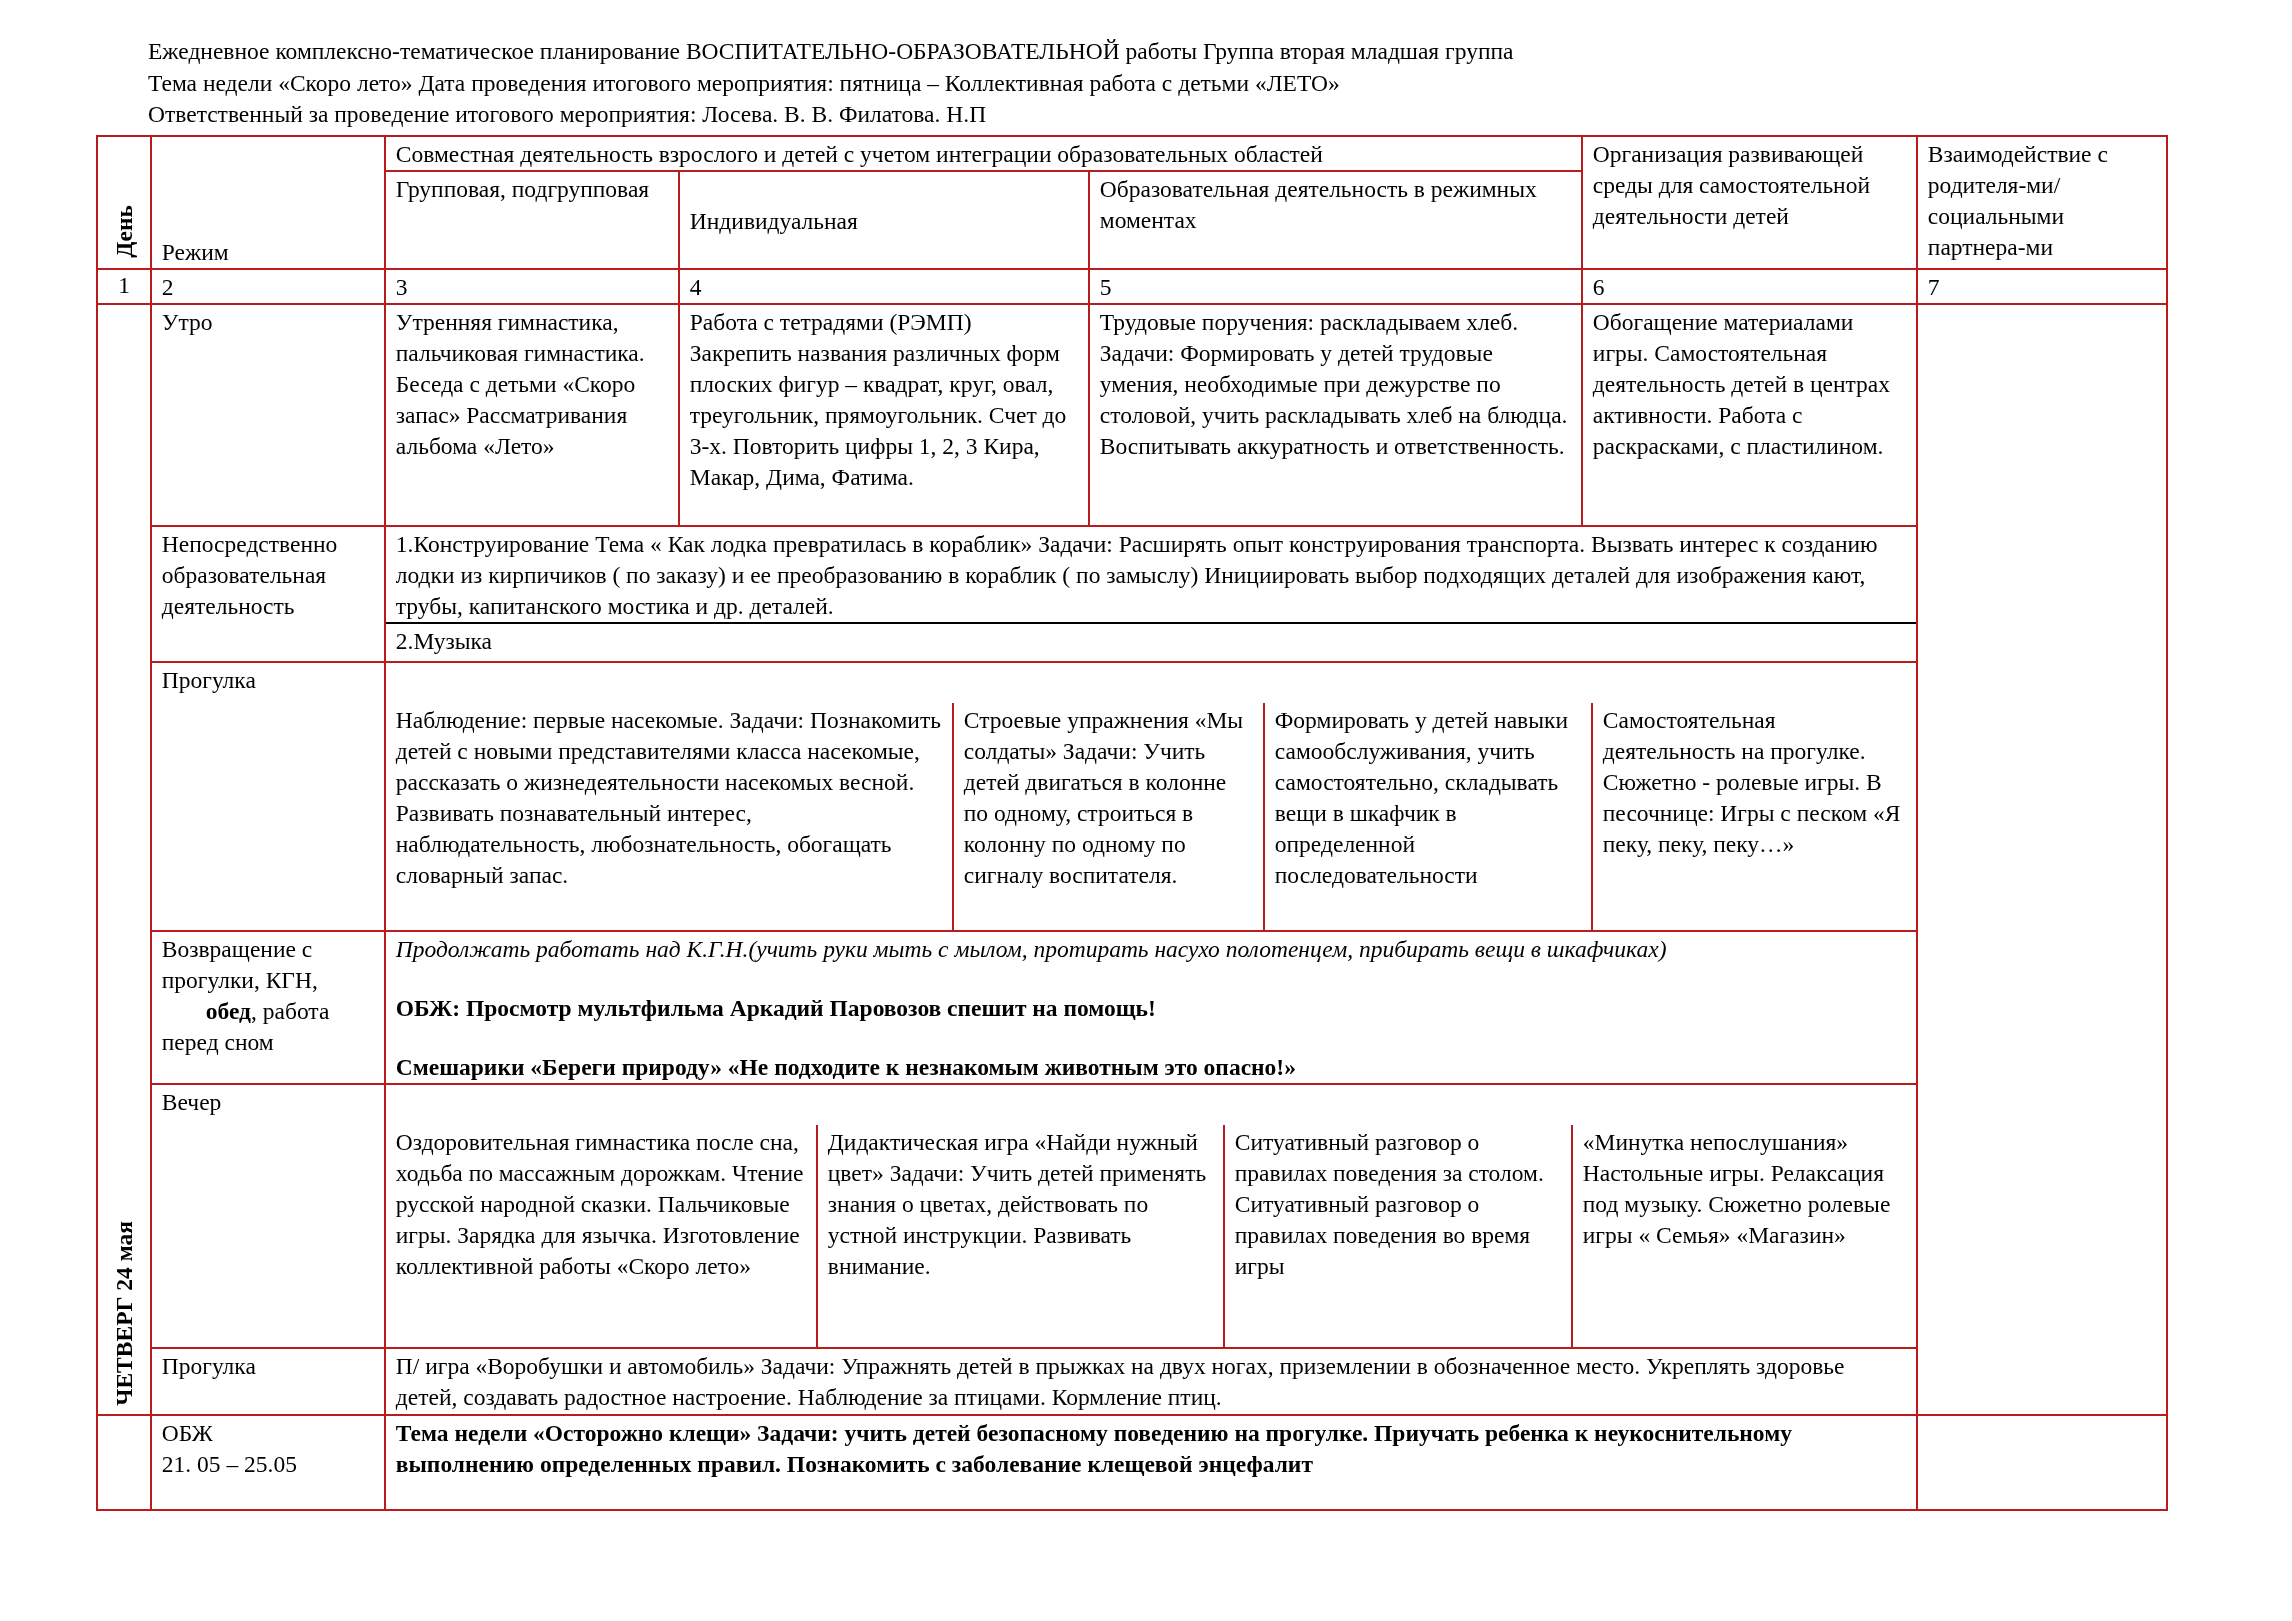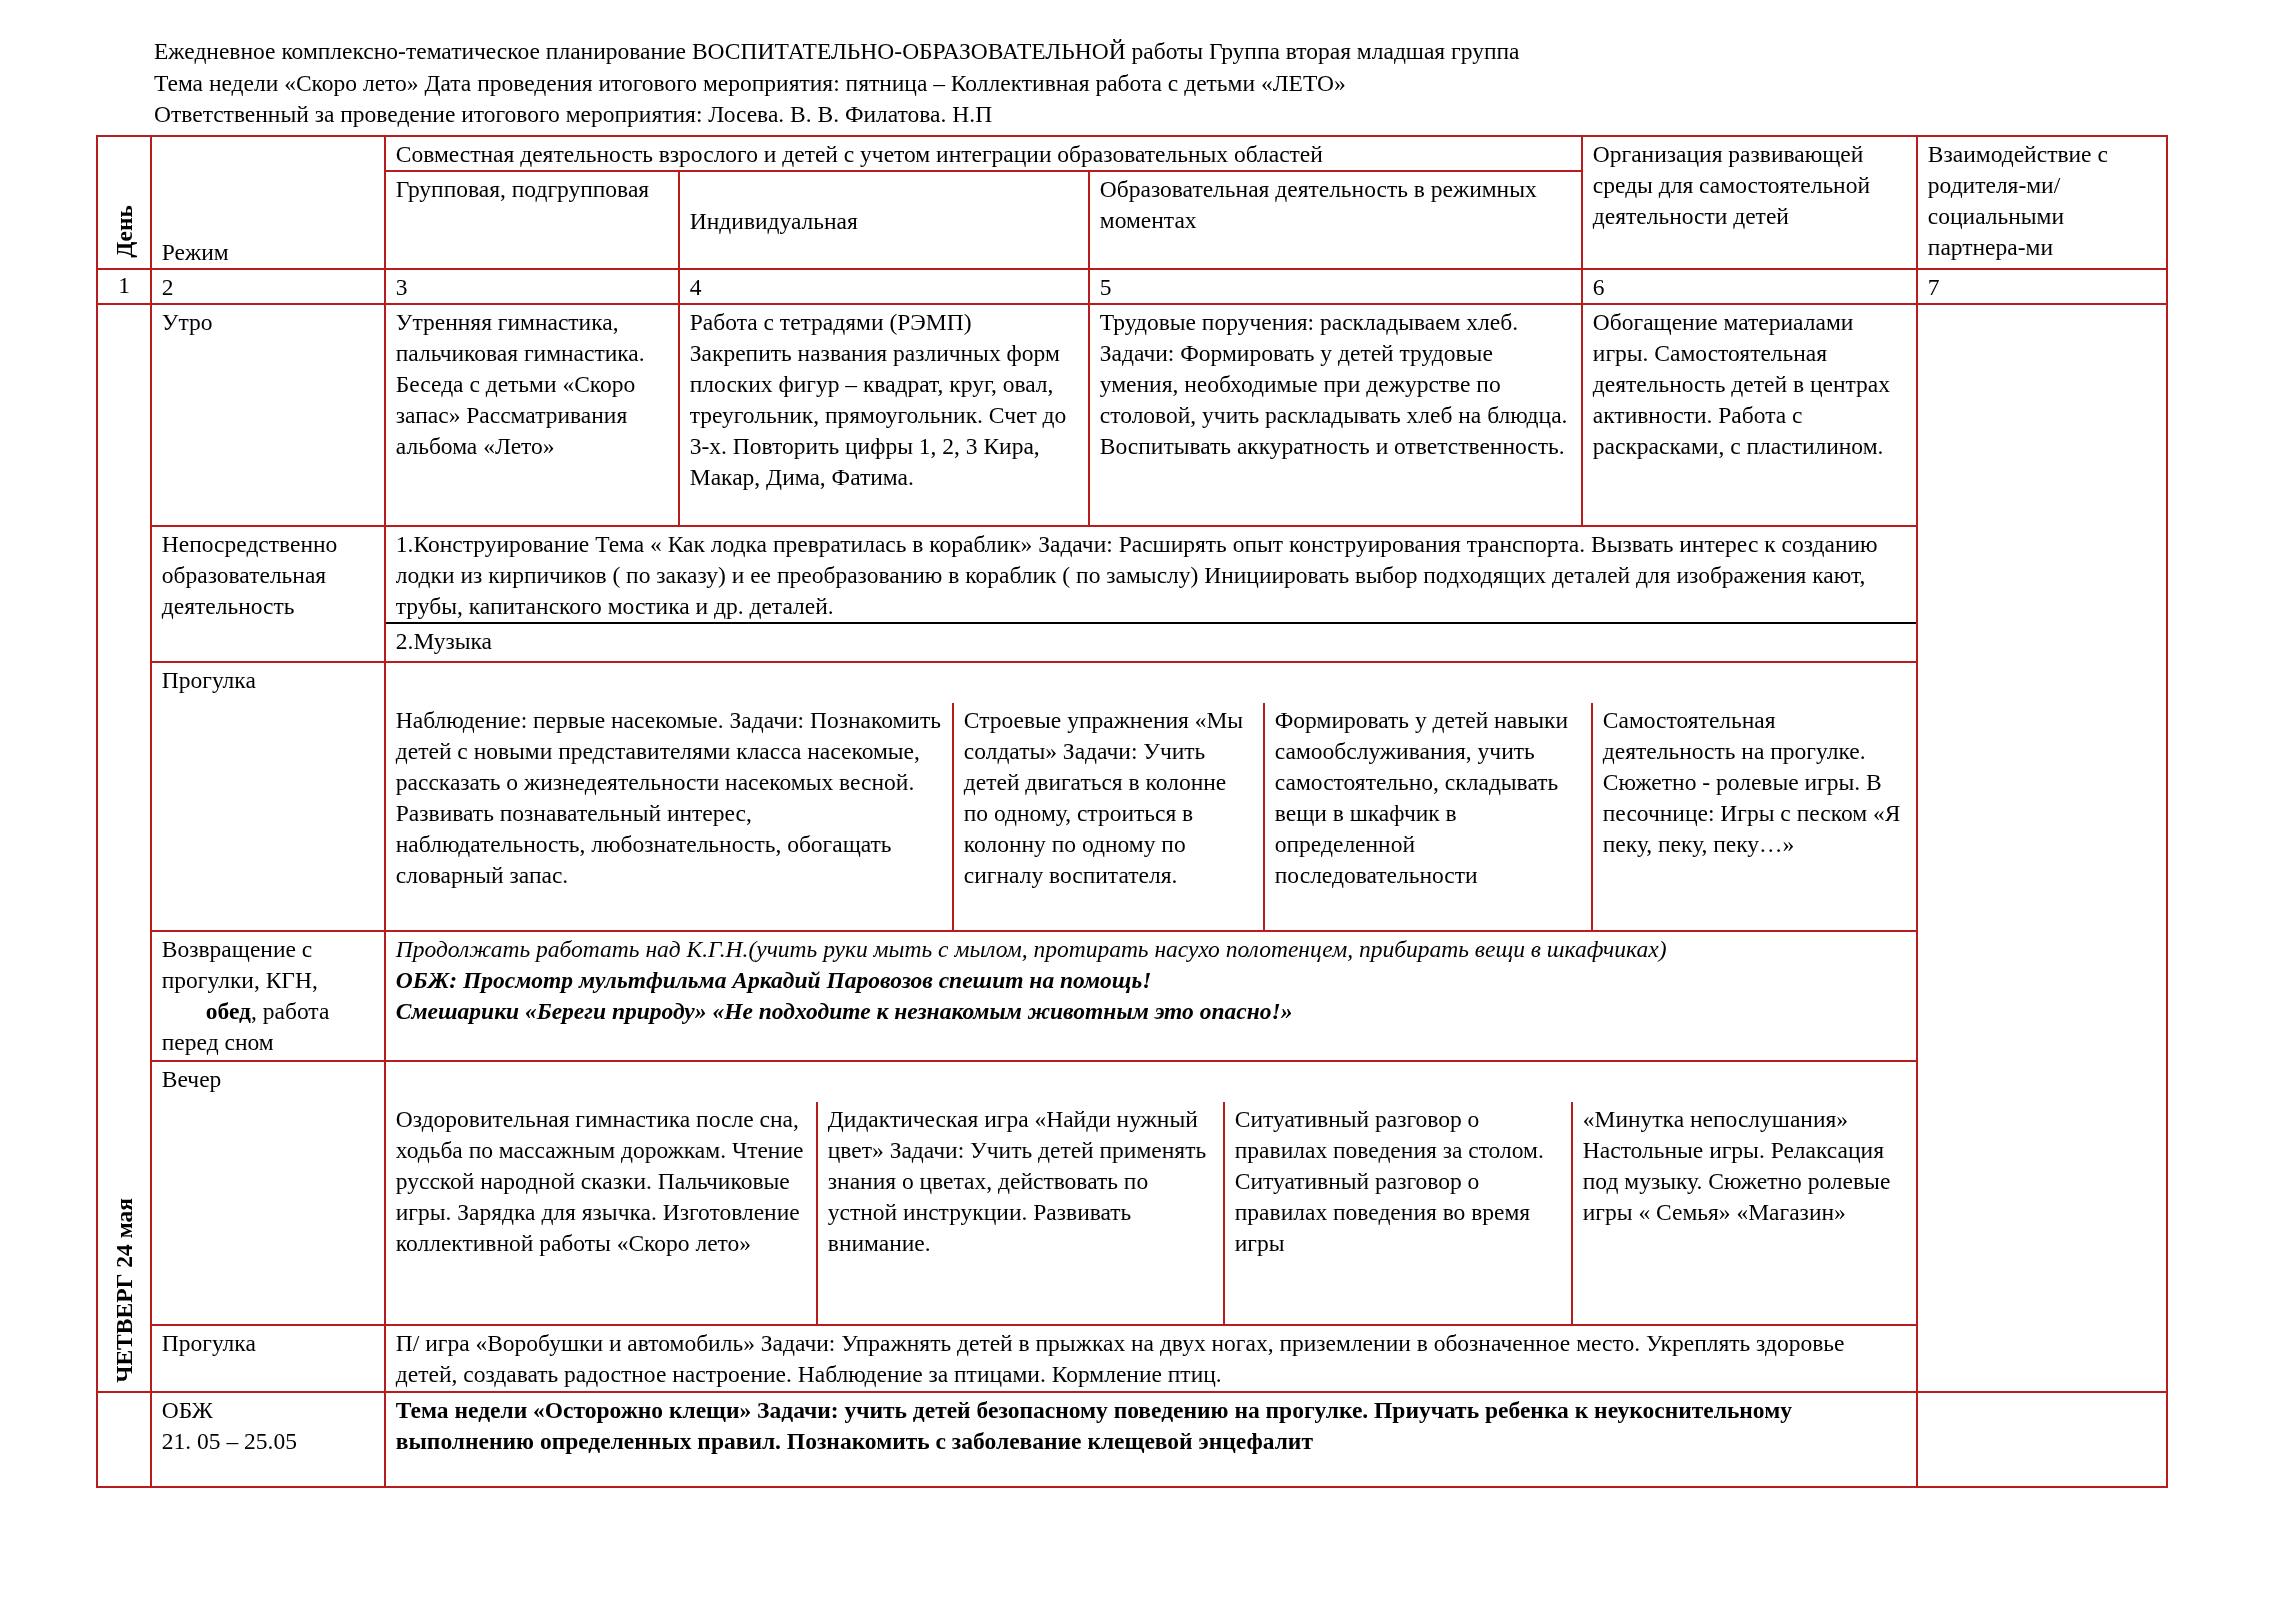--- a/index.html
+++ b/index.html
@@ -1,29 +1,29 @@
 <!DOCTYPE html>
 <html><head>
 <meta charset="utf-8">
 <style>
   html, body { margin: 0; padding: 0; background: #ffffff; }
   body { width: 2293px; height: 1621px; position: relative; overflow: hidden;
          font-family: "Liberation Serif", "DejaVu Serif", serif; color: #000; }
-  .hdr { position: absolute; left: 154px; font-size: 23.5px; line-height: 29px; white-space: nowrap; }
+  .hdr { position: absolute; left: 148px; font-size: 23.5px; line-height: 29px; white-space: nowrap; }
   .hdr1 { top: 37px; }
   .hdr2 { top: 69px; }
   .hdr3 { top: 100px; }
   table.plan { position: absolute; left: 96px; top: 135px; width: 2070px;
                border-collapse: collapse; table-layout: fixed; font-size: 23.5px; line-height: 31px; }
   table.plan td { border: 2px solid #b91c1c; vertical-align: top; padding: 2px 9.8px 0 9.8px; overflow: hidden; }
   .vert { writing-mode: vertical-rl; transform: rotate(180deg); font-weight: bold; white-space: nowrap; }
   .daycell { vertical-align: bottom !important; text-align: center; padding: 0 !important; }
   .dayhdr { vertical-align: bottom !important; text-align: center; padding: 0 0 2px 0 !important; }
   .it { font-style: italic; }
-  .bi { font-style: italic; font-weight: bold; }
+  .bi { font-weight: bold; margin-top: 28px; }
   .b { font-weight: bold; margin-left: 44px; }
   .line { display: block; }
   .inner { width: 100%; border-collapse: collapse; table-layout: fixed; margin-top: 40px; }
   td.nod1 { border-bottom: 2.9px solid #000 !important; }
 </style>
 </head>
 <body>
 
 <div class="hdr hdr1">Ежедневное комплексно-тематическое планирование ВОСПИТАТЕЛЬНО-ОБРАЗОВАТЕЛЬНОЙ   работы Группа вторая  младшая группа</div>
 <div class="hdr hdr2">Тема недели     «Скоро лето»  Дата проведения итогового мероприятия: пятница –  Коллективная работа с детьми «ЛЕТО»</div>

